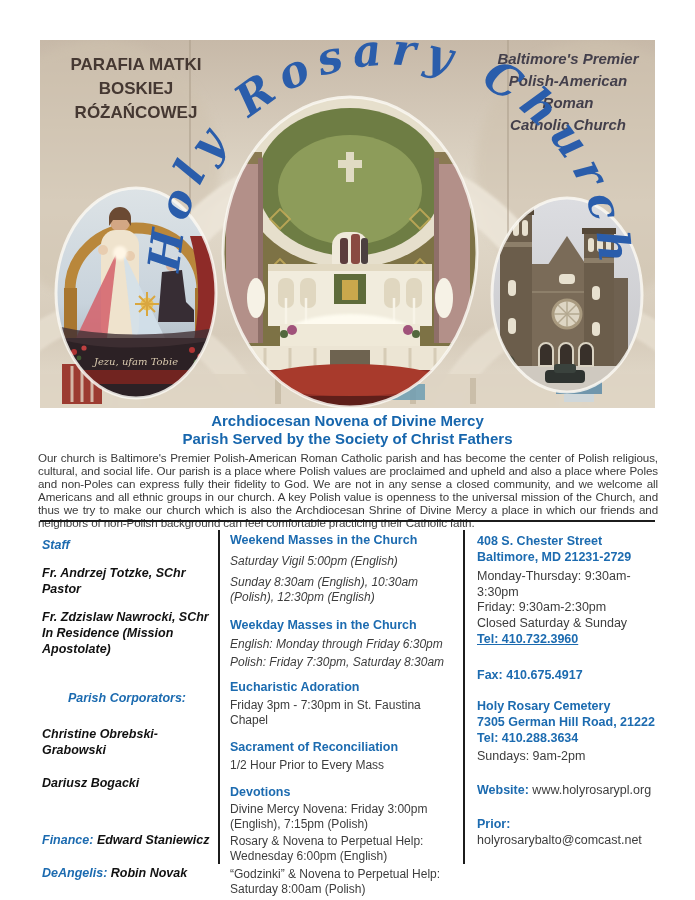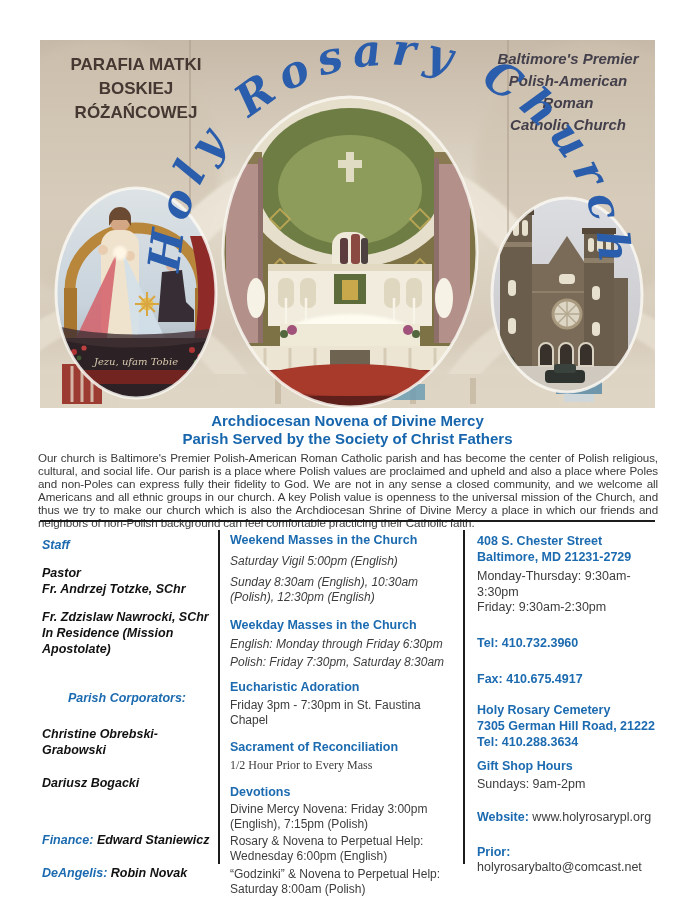--- a/index.html
+++ b/index.html
@@ -40,28 +40,28 @@
   .m-account  { margin-top:17px; }
   .m-secret   { margin-top:16px; }
 
   
   .col-schedule .h { color:#1c6bb0; font-weight:bold; font-size:12.5px; line-height:15px; }
   .col-schedule .it { color:#3d3d3d; font-style:italic; font-size:12px; line-height:15px; }
   .col-schedule .rg { color:#3d3d3d; font-size:12px; line-height:15px; }
   .s0 { margin-top:5px; }  .s1 { margin-top:6px; }  .s2 { margin-top:6px; }
   .s3 { margin-top:3px; }  .s4 { margin-top:4px; }  .s5 { margin-top:3px; }
   .s6 { margin-top:10px; } .s7 { margin-top:3px; }  .s8 { margin-top:12px; }
-  .s9 { margin-top:3px;font-family:Liberation Serif, serif; }  .s10 { margin-top:12px; } .s11 { margin-top:2px; }
+  .s9 { margin-top:3px; }  .s10 { margin-top:12px; } .s11 { margin-top:2px; }
   .s12 { margin-top:2px; } .s13 { margin-top:3px; }
 
   
   .col-contact .b { color:#1c6bb0; font-weight:bold; font-size:12.5px; line-height:16px; }
   .col-contact .rg { color:#3d3d3d; font-size:12.5px; line-height:15.5px; }
   .c0 { margin-top:5px; }  .c1 { margin-top:14px; } .c2 { margin-top:4px; }
-  .c3 { margin-top:19px; }  .c4 { margin-top:20px; } .c5 { margin-top:15px; }
+  .c3 { margin-top:0;text-decoration:underline; }  .c4 { margin-top:20px; } .c5 { margin-top:15px; }
   .c6 { margin-top:8px; }  .c7 { margin-top:3px; }  .c8 { margin-top:18px; }
   .c9 { margin-top:19px; }
   .inline-label { color:#1c6bb0; font-weight:bold; }
 </style>
 </head>
 <body>
 
 <div class="page">
 
   <svg class="header-art" viewBox="0 0 615 368" xmlns="http://www.w3.org/2000/svg">
@@ -335,22 +335,22 @@
   </div>
   <div class="intro-para">Our church is Baltimore's Premier Polish-American Roman Catholic parish and has become the center of Polish religious, cultural, and social life. Our parish is a place where Polish values are proclaimed and upheld and also a place where Poles and non-Poles can express fully their fidelity to God. We are not in any sense a closed community, and we welcome all Americans and all ethnic groups in our church. A key Polish value is openness to the universal mission of the Church, and thus we try to make our church which is also the Archdiocesan Shrine of Divine Mercy a place in which our friends and neighbors of non-Polish background can feel comfortable practicing their Catholic faith.</div>
 
   <div class="rule"></div>
 
   <div class="columns">
 
     <div class="col-staff">
       <div class="blue m-staff">Staff</div>
       <div class="m-pastor">
+        <div>Fr. Andrzej Totzke, SChr</div>
         <div>Pastor</div>
-        <div>Fr. Andrzej Totzke, SChr</div>
       </div>
       <div class="m-resid">
         <div>Fr. Zdzislaw Nawrocki, SChr</div>
         <div>In Residence (Mission Apostolate)</div>
       </div>
       <div class="blue m-corp">Parish Corporators:</div>
       <div class="m-chris">Christine Obrebski-Grabowski</div>
       <div class="m-dariusz">Dariusz Bogacki</div>
       <div class="m-finance"><span class="blue">Finance:</span><span> Edward Staniewicz</span></div>
       <div class="m-account"><span class="blue">DeAngelis:</span><span> Robin Novak</span></div>
@@ -379,27 +379,27 @@
     <div class="vdiv"></div>
 
     <div class="col-contact">
       <div class="b c0">
         <div>408 S. Chester Street</div>
         <div>Baltimore, MD 21231-2729</div>
       </div>
       <div class="rg c2">
         <div>Monday-Thursday: 9:30am-3:30pm</div>
         <div>Friday: 9:30am-2:30pm</div>
+        <div>Closed Saturday &amp; Sunday</div>
       </div>
       <div class="b c3">Tel: 410.732.3960</div>
       <div class="b c4">Fax: 410.675.4917</div>
       <div class="b c5">
         <div>Holy Rosary Cemetery</div>
         <div>7305 German Hill Road, 21222</div>
         <div>Tel: 410.288.3634</div>
       </div>
-      <div class="b c6">Gift Shop Hours</div>
       <div class="rg c7">Sundays: 9am-2pm</div>
       <div class="rg c8"><span class="inline-label">Website:</span><span> www.holyrosarypl.org</span></div>
       <div class="rg c9"><span class="inline-label">Prior:</span><span> holyrosarybalto@comcast.net</span></div>
     </div>
   </div>
 </div>
 
 </body></html>

